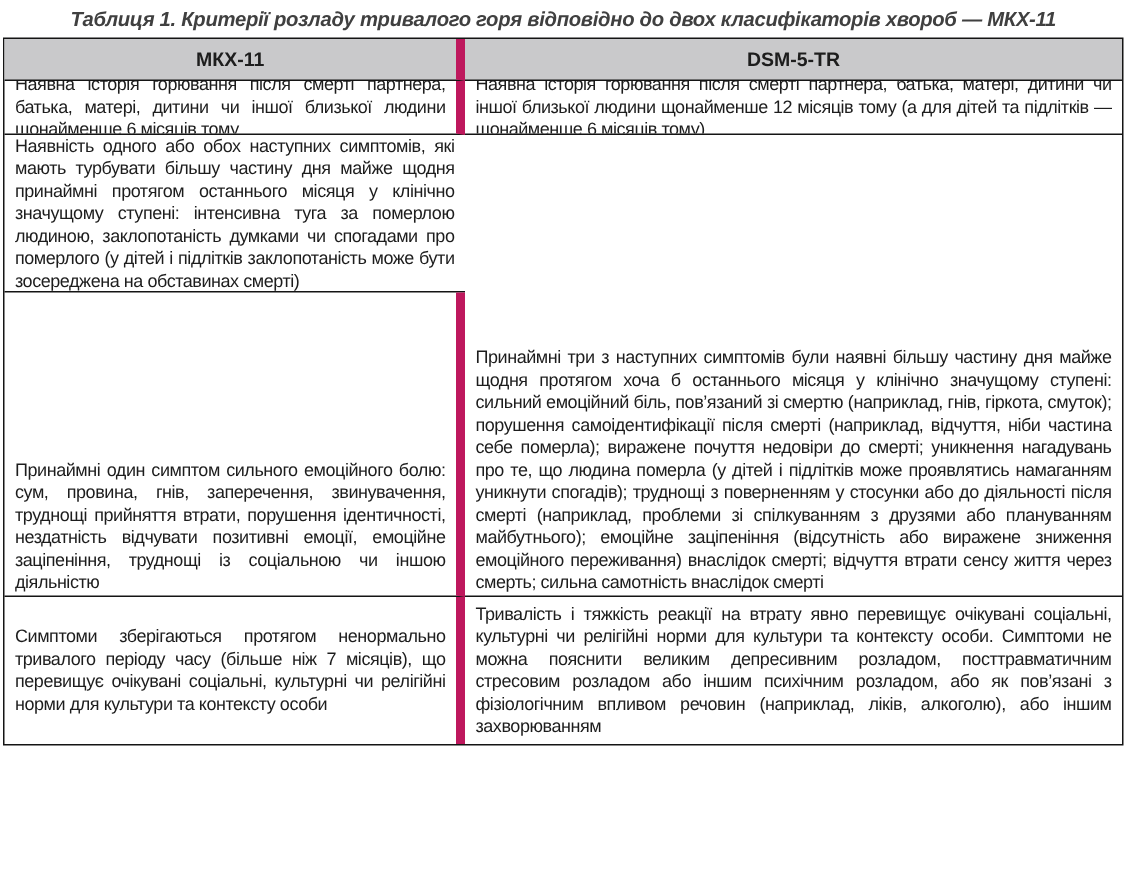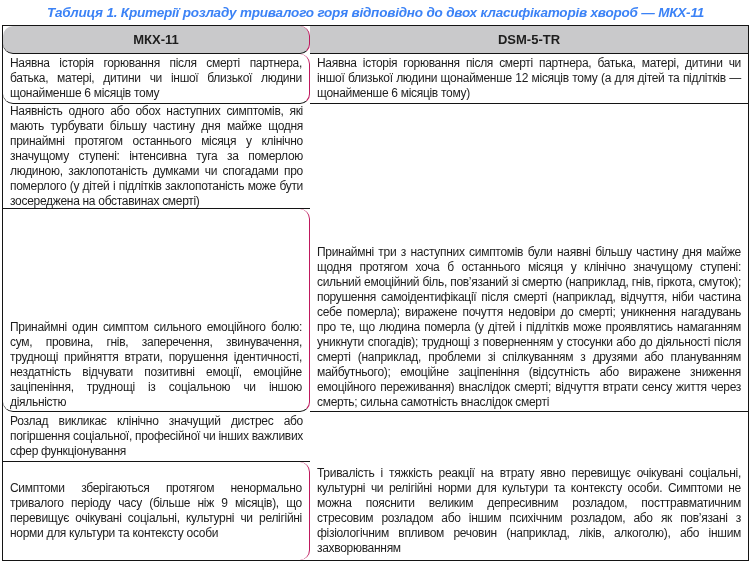--- a/index.html
+++ b/index.html
@@ -6,21 +6,21 @@
   body{
     width:751px;height:586px;background:#ffffff;overflow:hidden;
     font-family:"Liberation Sans",sans-serif;
     -webkit-font-smoothing:antialiased;
   }
   .caption{
     padding-top:5px;
     text-align:center;
     font-weight:bold;font-style:italic;
     font-size:13.5px;line-height:16px;
-    color:#3b82f6;
+    color:#404040;
     letter-spacing:-0.2px;
   }
   .tbl{
     margin:4px 2px 0 2px;
     border:1.5px solid #141414;
   }
   .trow{
     display:grid;
     grid-template-columns:307px 1fr;
   }
@@ -31,30 +31,30 @@
     overflow:hidden;
     border-bottom:1px solid #141414;
     color:#1d1d1d;
     font-size:12px;line-height:15px;
     letter-spacing:-0.3px;
   }
   .cell .txt{
     width:100%;
     text-align:justify;
   }
-  .cell.left{border-right:1px solid #be185d;border-radius:10px;}
+  .cell.left{border-right:6px solid #be185d;}
   .hrow .cell{
     height:28px;
     background:#c9c9cb;
     justify-content:center;
     font-weight:bold;font-size:13px;
     letter-spacing:0;
   }
   .hrow .cell .txt{text-align:center;}
-  .row1 .cell{height:50px;}
+  .row1 .cell{height:36px;}
   .row2 .cell{height:105px;}
   .row3 .cell{height:203px;align-items:flex-end;}
   .row4 .cell{height:50px;}
   .row5 .cell{height:98px;border-bottom:none;}
 </style>
 </head>
 <body>
 
 <div class="caption">
   <div>Таблиця 1. Критерії розладу тривалого горя відповідно до двох класифікаторів хвороб — МКХ-11</div>
@@ -89,27 +89,24 @@
   <div class="trow row3">
     <div class="cell left">
       <div class="txt">Принаймні один симптом сильного емоційного болю: сум, провина, гнів, заперечення, звинувачення, труднощі прийняття втрати, порушення ідентичності, нездатність відчувати позитивні емоції, емоційне заціпеніння, труднощі із соціальною чи іншою діяльністю</div>
     </div>
     <div class="cell">
       <div class="txt">Принаймні три з наступних симптомів були наявні більшу частину дня майже щодня протягом хоча б останнього місяця у клінічно значущому ступені: сильний емоційний біль, пов’язаний зі смертю (наприклад, гнів, гіркота, смуток); порушення самоідентифікації після смерті (наприклад, відчуття, ніби частина себе померла); виражене почуття недовіри до смерті; уникнення нагадувань про те, що людина померла (у дітей і підлітків може проявлятись намаганням уникнути спогадів); труднощі з поверненням у стосунки або до діяльності після смерті (наприклад, проблеми зі спілкуванням з друзями або плануванням майбутнього); емоційне заціпеніння (відсутність або виражене зниження емоційного переживання) внаслідок смерті; відчуття втрати сенсу життя через смерть; сильна самотність внаслідок смерті</div>
     </div>
   </div>
 
   <div class="trow row4">
-    <div class="cell">
-      <div class="txt">Розлад викликає клінічно значущий дистрес або погіршення соціальної, професійної чи інших важливих сфер функціонування</div>
-    </div>
   </div>
 
   <div class="trow row5">
     <div class="cell left">
-      <div class="txt">Симптоми зберігаються протягом ненормально тривалого періоду часу (більше ніж 9 місяців), що перевищує очікувані соціальні, культурні чи релігійні норми для культури та контексту особи</div>
+      <div class="txt">Симптоми зберігаються протягом ненормально тривалого періоду часу (більше ніж 7 місяців), що перевищує очікувані соціальні, культурні чи релігійні норми для культури та контексту особи</div>
     </div>
     <div class="cell">
       <div class="txt">Тривалість і тяжкість реакції на втрату явно перевищує очікувані соціальні, культурні чи релігійні норми для культури та контексту особи. Симптоми не можна пояснити великим депресивним розладом, посттравматичним стресовим розладом або іншим психічним розладом, або як пов’язані з фізіологічним впливом речовин (наприклад, ліків, алкоголю), або іншим захворюванням</div>
     </div>
   </div>
 
 </div>
 
 </body></html>

